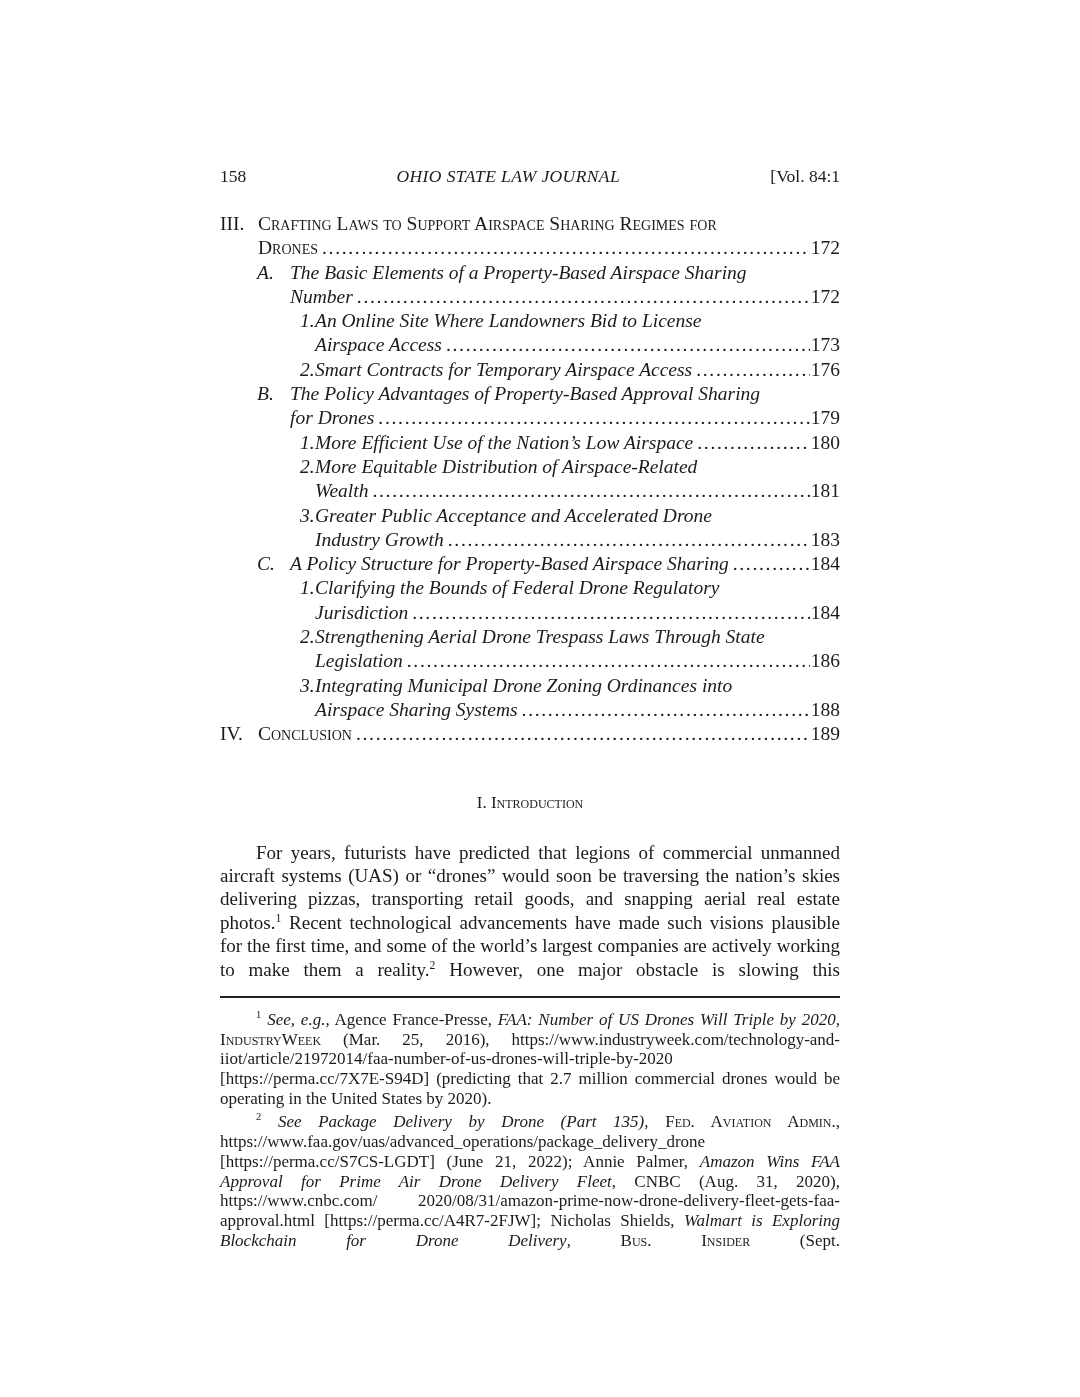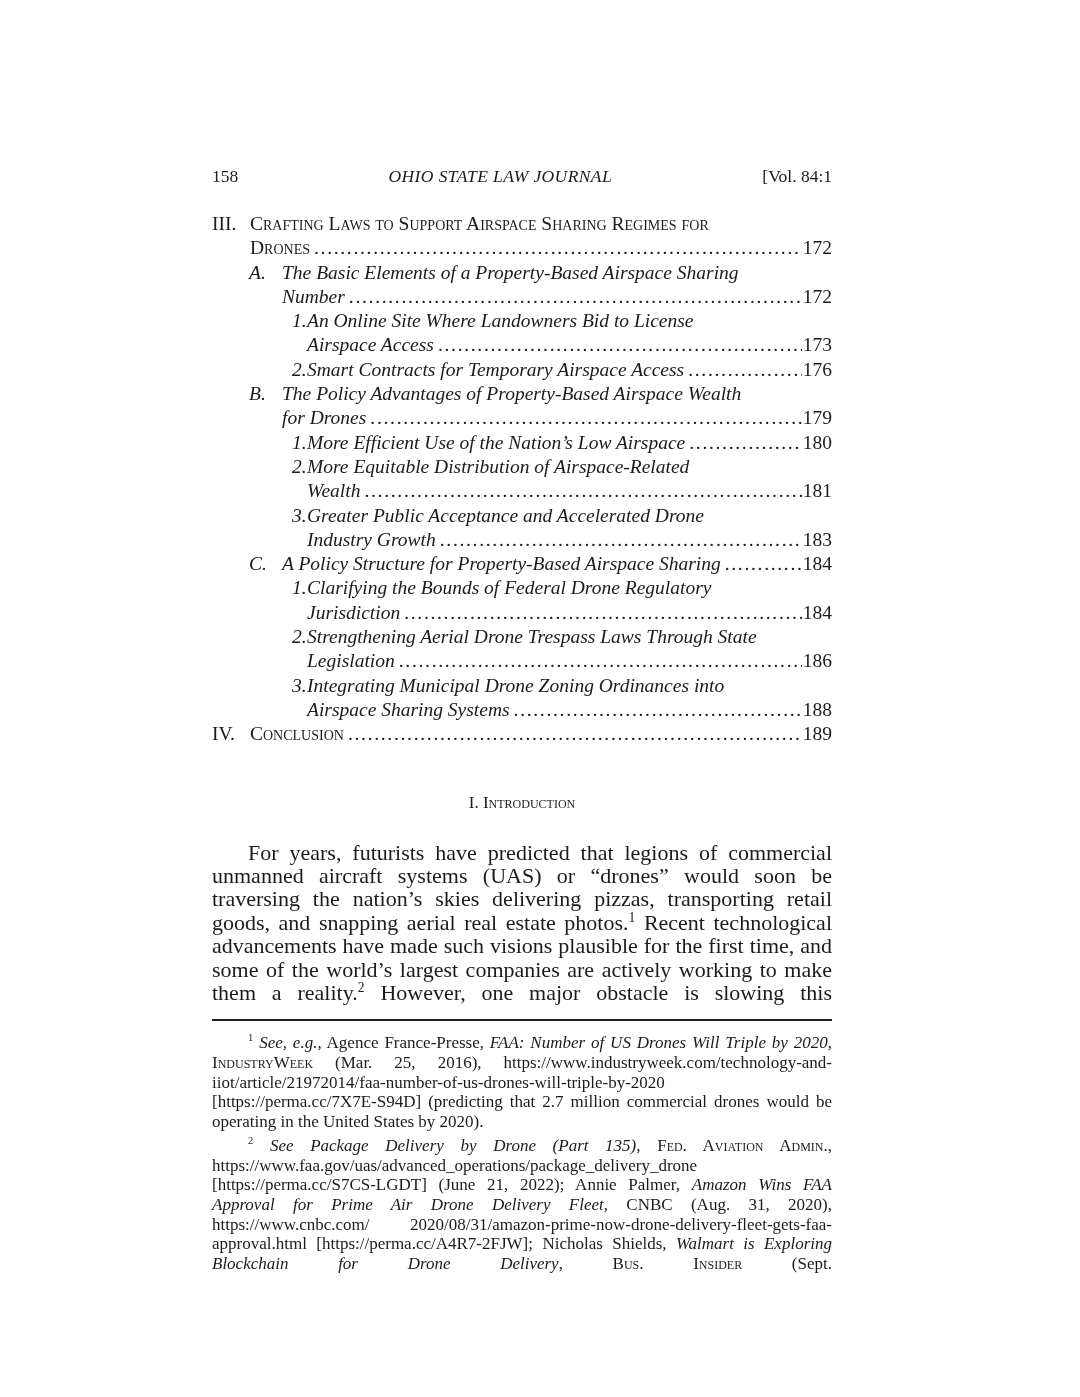--- a/index.html
+++ b/index.html
@@ -1,21 +1,21 @@
 <!DOCTYPE html>
 <html><head>
 <meta charset="utf-8">
 <style>
   html, body { margin: 0; padding: 0; background: #ffffff; }
   .page {
     width: 1080px; height: 1397px; background: #ffffff; position: relative;
     font-family: "Liberation Serif", "DejaVu Serif", serif; color: #1b1b1b;
     overflow: hidden;
   }
-  .col { position: absolute; left: 212px; top: 166px; width: 620px; }
+  .col { position: absolute; left: 220px; top: 166px; width: 620px; }
 
   
   .running-head {
     display: flex; justify-content: space-between; align-items: baseline;
     font-size: 17.5px; line-height: 21px; margin-bottom: 25px;
   }
   .running-head .jtitle { font-style: italic; letter-spacing: 0.4px; }
 
   
   .toc-row {
@@ -38,21 +38,21 @@
     letter-spacing: 1.7px; font-style: normal; font-variant: normal;
   }
   .toc-page { font-style: normal; font-variant: normal; }
 
   
   .section-heading {
     margin: 44px 0 0 0; text-align: center; font-weight: normal;
     font-size: 17px; font-variant: small-caps; line-height: 24px;
   }
   .body-par {
-    margin: 26px 0 0 0; font-size: 22px; line-height: 23.4px;
+    margin: 26px 0 0 0; font-size: 19px; line-height: 23.4px;
     text-align: justify; text-align-last: justify; text-indent: 36px;
   }
   sup { font-size: 0.62em; line-height: 0; vertical-align: super; }
 
   
   .fn-rule { border: none; border-top: 2px solid #222; margin: 15px 0 0 0; width: 100%; }
   .fn {
     margin: 12px 0 0 0; font-size: 17px; line-height: 19.7px;
     text-align: justify; text-indent: 36px; overflow-wrap: break-word;
   }
@@ -100,21 +100,21 @@
           <span class="toc-page">173</span>
         </div>
         <div class="toc-row h3 it">
           <span class="marker">2.</span>
           <span class="toc-text">Smart Contracts for Temporary Airspace Access</span>
           <span class="leader"></span>
           <span class="toc-page">176</span>
         </div>
         <div class="toc-row h2 it">
           <span class="marker">B.</span>
-          <span class="toc-text">The Policy Advantages of Property-Based Airspace Wealth</span>
+          <span class="toc-text">The Policy Advantages of Property-Based Approval Sharing</span>
         </div>
         <div class="toc-row h2c it">
           <span class="toc-text">for Drones</span>
           <span class="leader"></span>
           <span class="toc-page">179</span>
         </div>
         <div class="toc-row h3 it">
           <span class="marker">1.</span>
           <span class="toc-text">More Efficient Use of the Nation’s Low Airspace</span>
           <span class="leader"></span>

